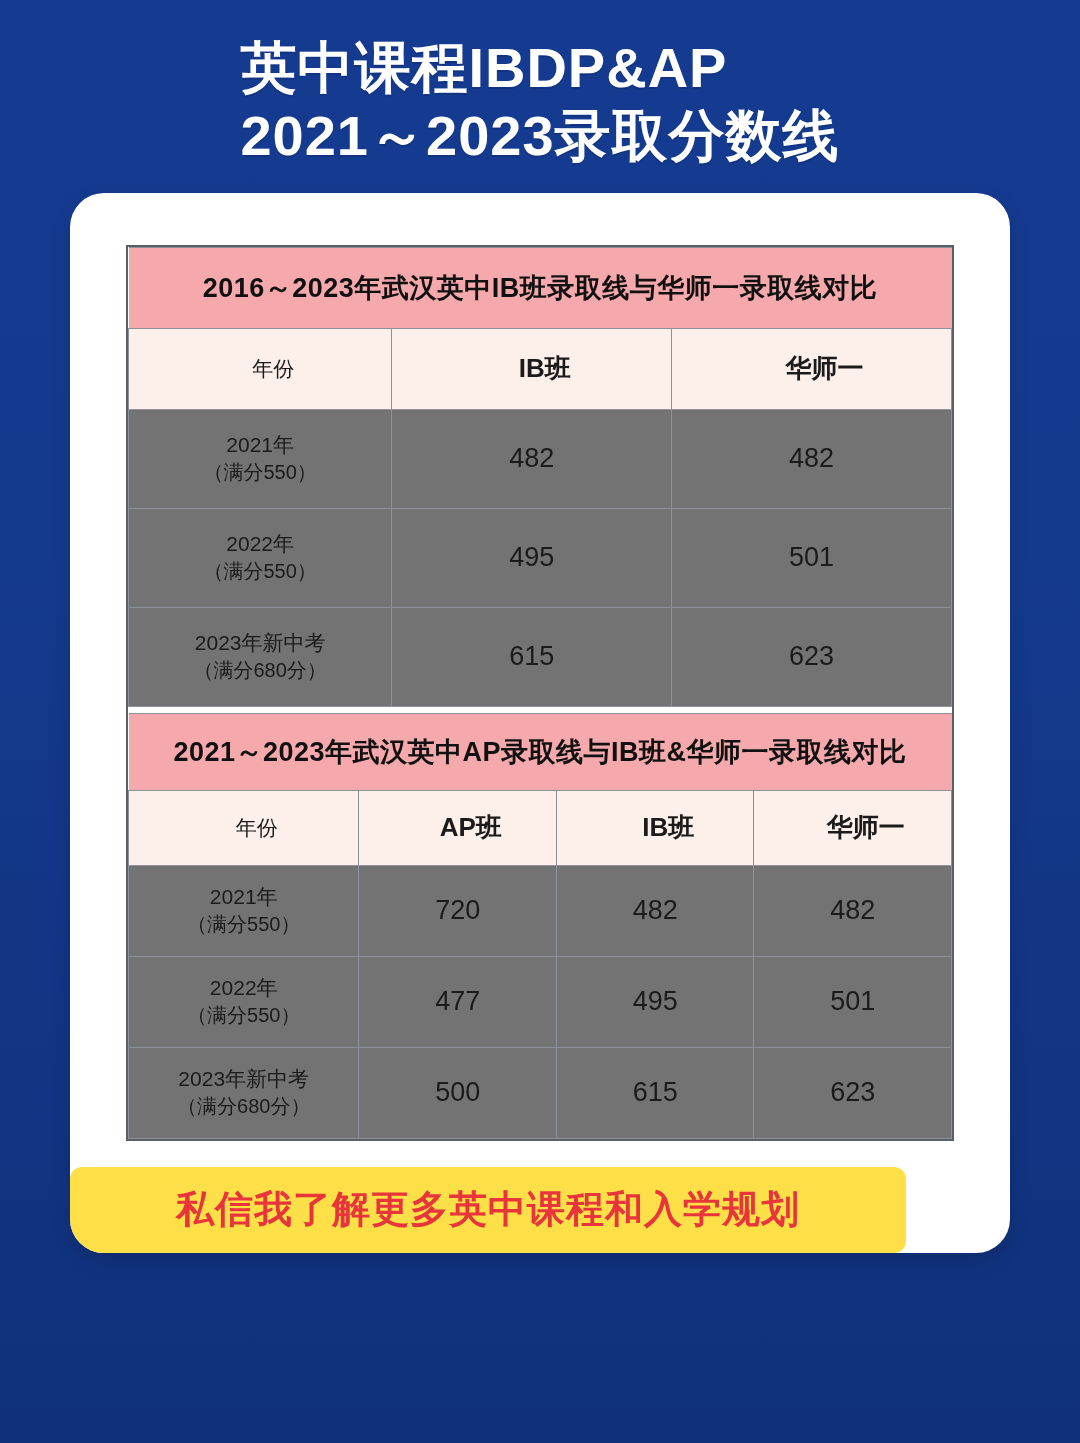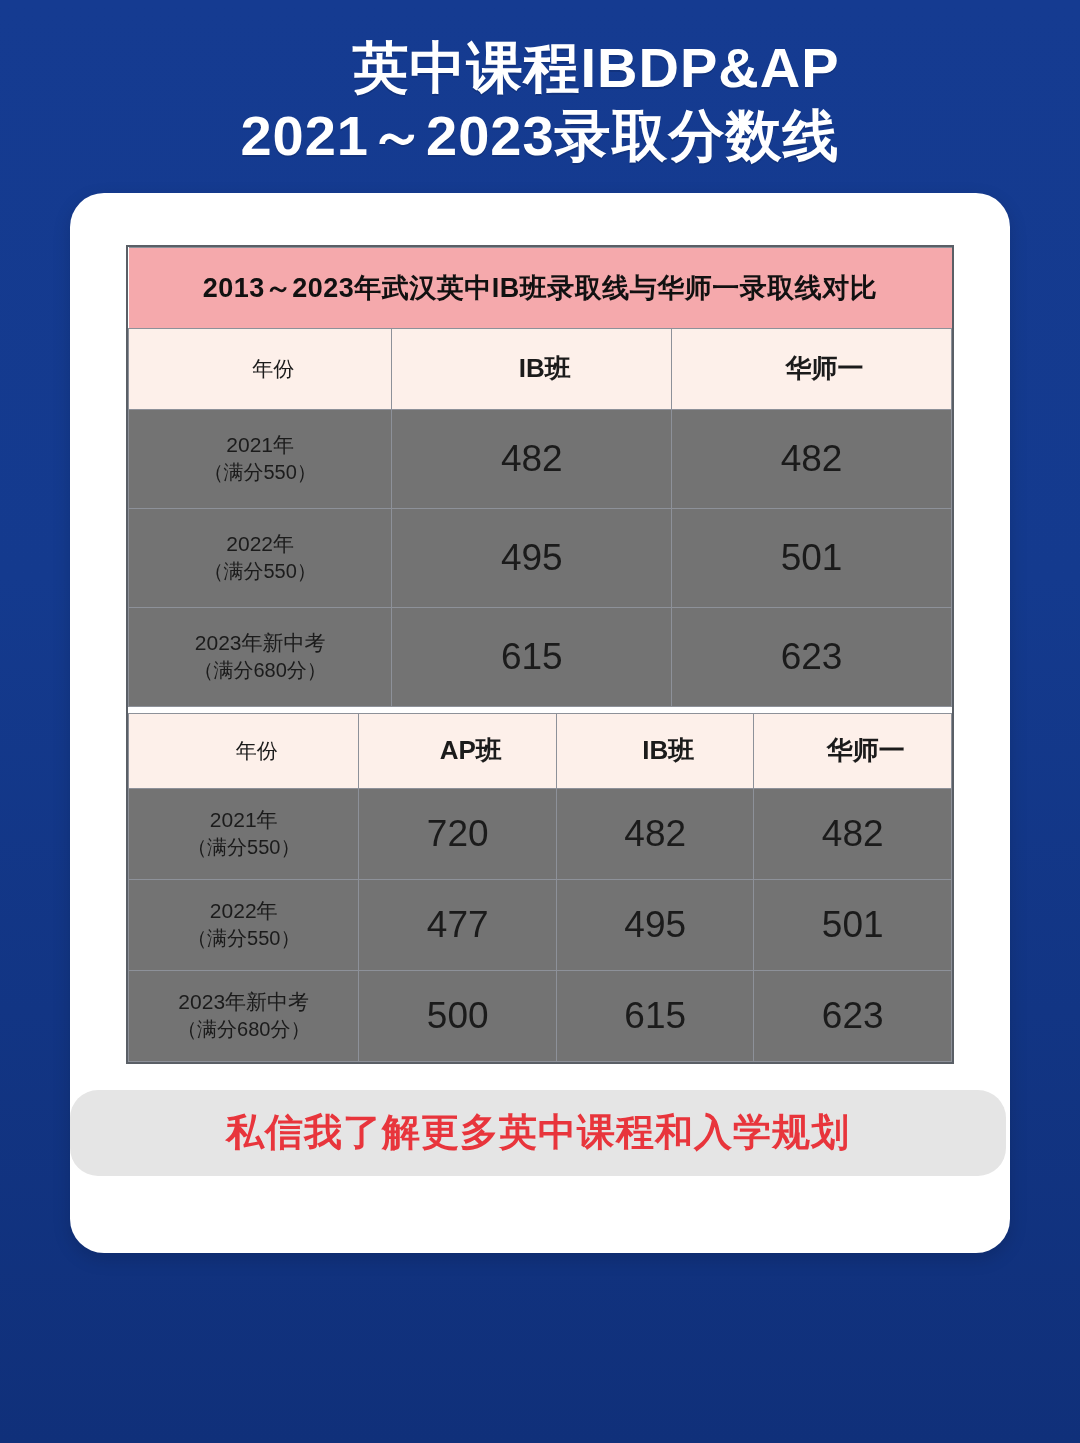--- a/index.html
+++ b/index.html
@@ -21,21 +21,21 @@
     position: relative;
     background: linear-gradient(180deg, #153b91 0%, #143a8e 40%, #10307a 100%);
     display: flex;
     flex-direction: column;
     align-items: center;
   }
 
   
   .header {
     margin-top: 34px;
-    text-align: right;
+    text-align: left;
     color: #ffffff;
     line-height: 1.22;
   }
   .header .line {
     font-size: 56px;
     font-weight: bold;
     letter-spacing: 1px;
     text-shadow: 0 2px 0 rgba(0,0,0,0.12);
   }
 
@@ -122,40 +122,40 @@
   .data-row .lbl {
     font-size: 21px;
     line-height: 1.35;
   }
   .data-row .lbl .sub {
     display: block;
     font-size: 20px;
     text-align: center;
   }
   .data-row .val {
-    font-size: 37px;
+    font-size: 27px;
   }
 
   
   .t2 .title-row td { height: 74px; }
   .t2 .head-row td { height: 72px; }
   .t2 .data-row td { height: 88px; }
 
   .divider-gap {
     height: 6px;
     background: #ffffff;
   }
 
   
   .footer {
     margin-top: 26px;
-    width: 936px;
+    width: 836px;
     height: 86px;
-    background: #e5e5e5;
-    border-radius: 28px;
+    background: #fde047;
+    border-radius: 12px;
     display: flex;
     align-items: center;
     justify-content: center;
   }
   .footer-text {
     color: #e8353c;
     font-size: 38px;
     font-weight: bold;
     letter-spacing: 1px;
   }
@@ -181,21 +181,21 @@
     <div class="table-wrap">
 
       <table class="t1">
         <colgroup>
           <col style="width:32%">
           <col style="width:34%">
           <col style="width:34%">
         </colgroup>
         <tbody>
           <tr class="title-row">
-            <td colspan="3">2013～2023年武汉英中IB班录取线与华师一录取线对比</td>
+            <td colspan="3">2016～2023年武汉英中IB班录取线与华师一录取线对比</td>
           </tr>
           <tr class="head-row">
             <td class="hd-year">年份</td>
             <td class="hd-col">IB班</td>
             <td class="hd-col">华师一</td>
           </tr>
           <tr class="data-row">
             <td class="lbl">
               <span>2021年</span>
               <span class="sub">（满分550）</span>
@@ -225,20 +225,23 @@
       <div class="divider-gap"></div>
 
       <table class="t2">
         <colgroup>
           <col style="width:28%">
           <col style="width:24%">
           <col style="width:24%">
           <col style="width:24%">
         </colgroup>
         <tbody>
+          <tr class="title-row">
+            <td colspan="4">2021～2023年武汉英中AP录取线与IB班&amp;华师一录取线对比</td>
+          </tr>
           <tr class="head-row">
             <td class="hd-year">年份</td>
             <td class="hd-col">AP班</td>
             <td class="hd-col">IB班</td>
             <td class="hd-col">华师一</td>
           </tr>
           <tr class="data-row">
             <td class="lbl">
               <span>2021年</span>
               <span class="sub">（满分550）</span>

